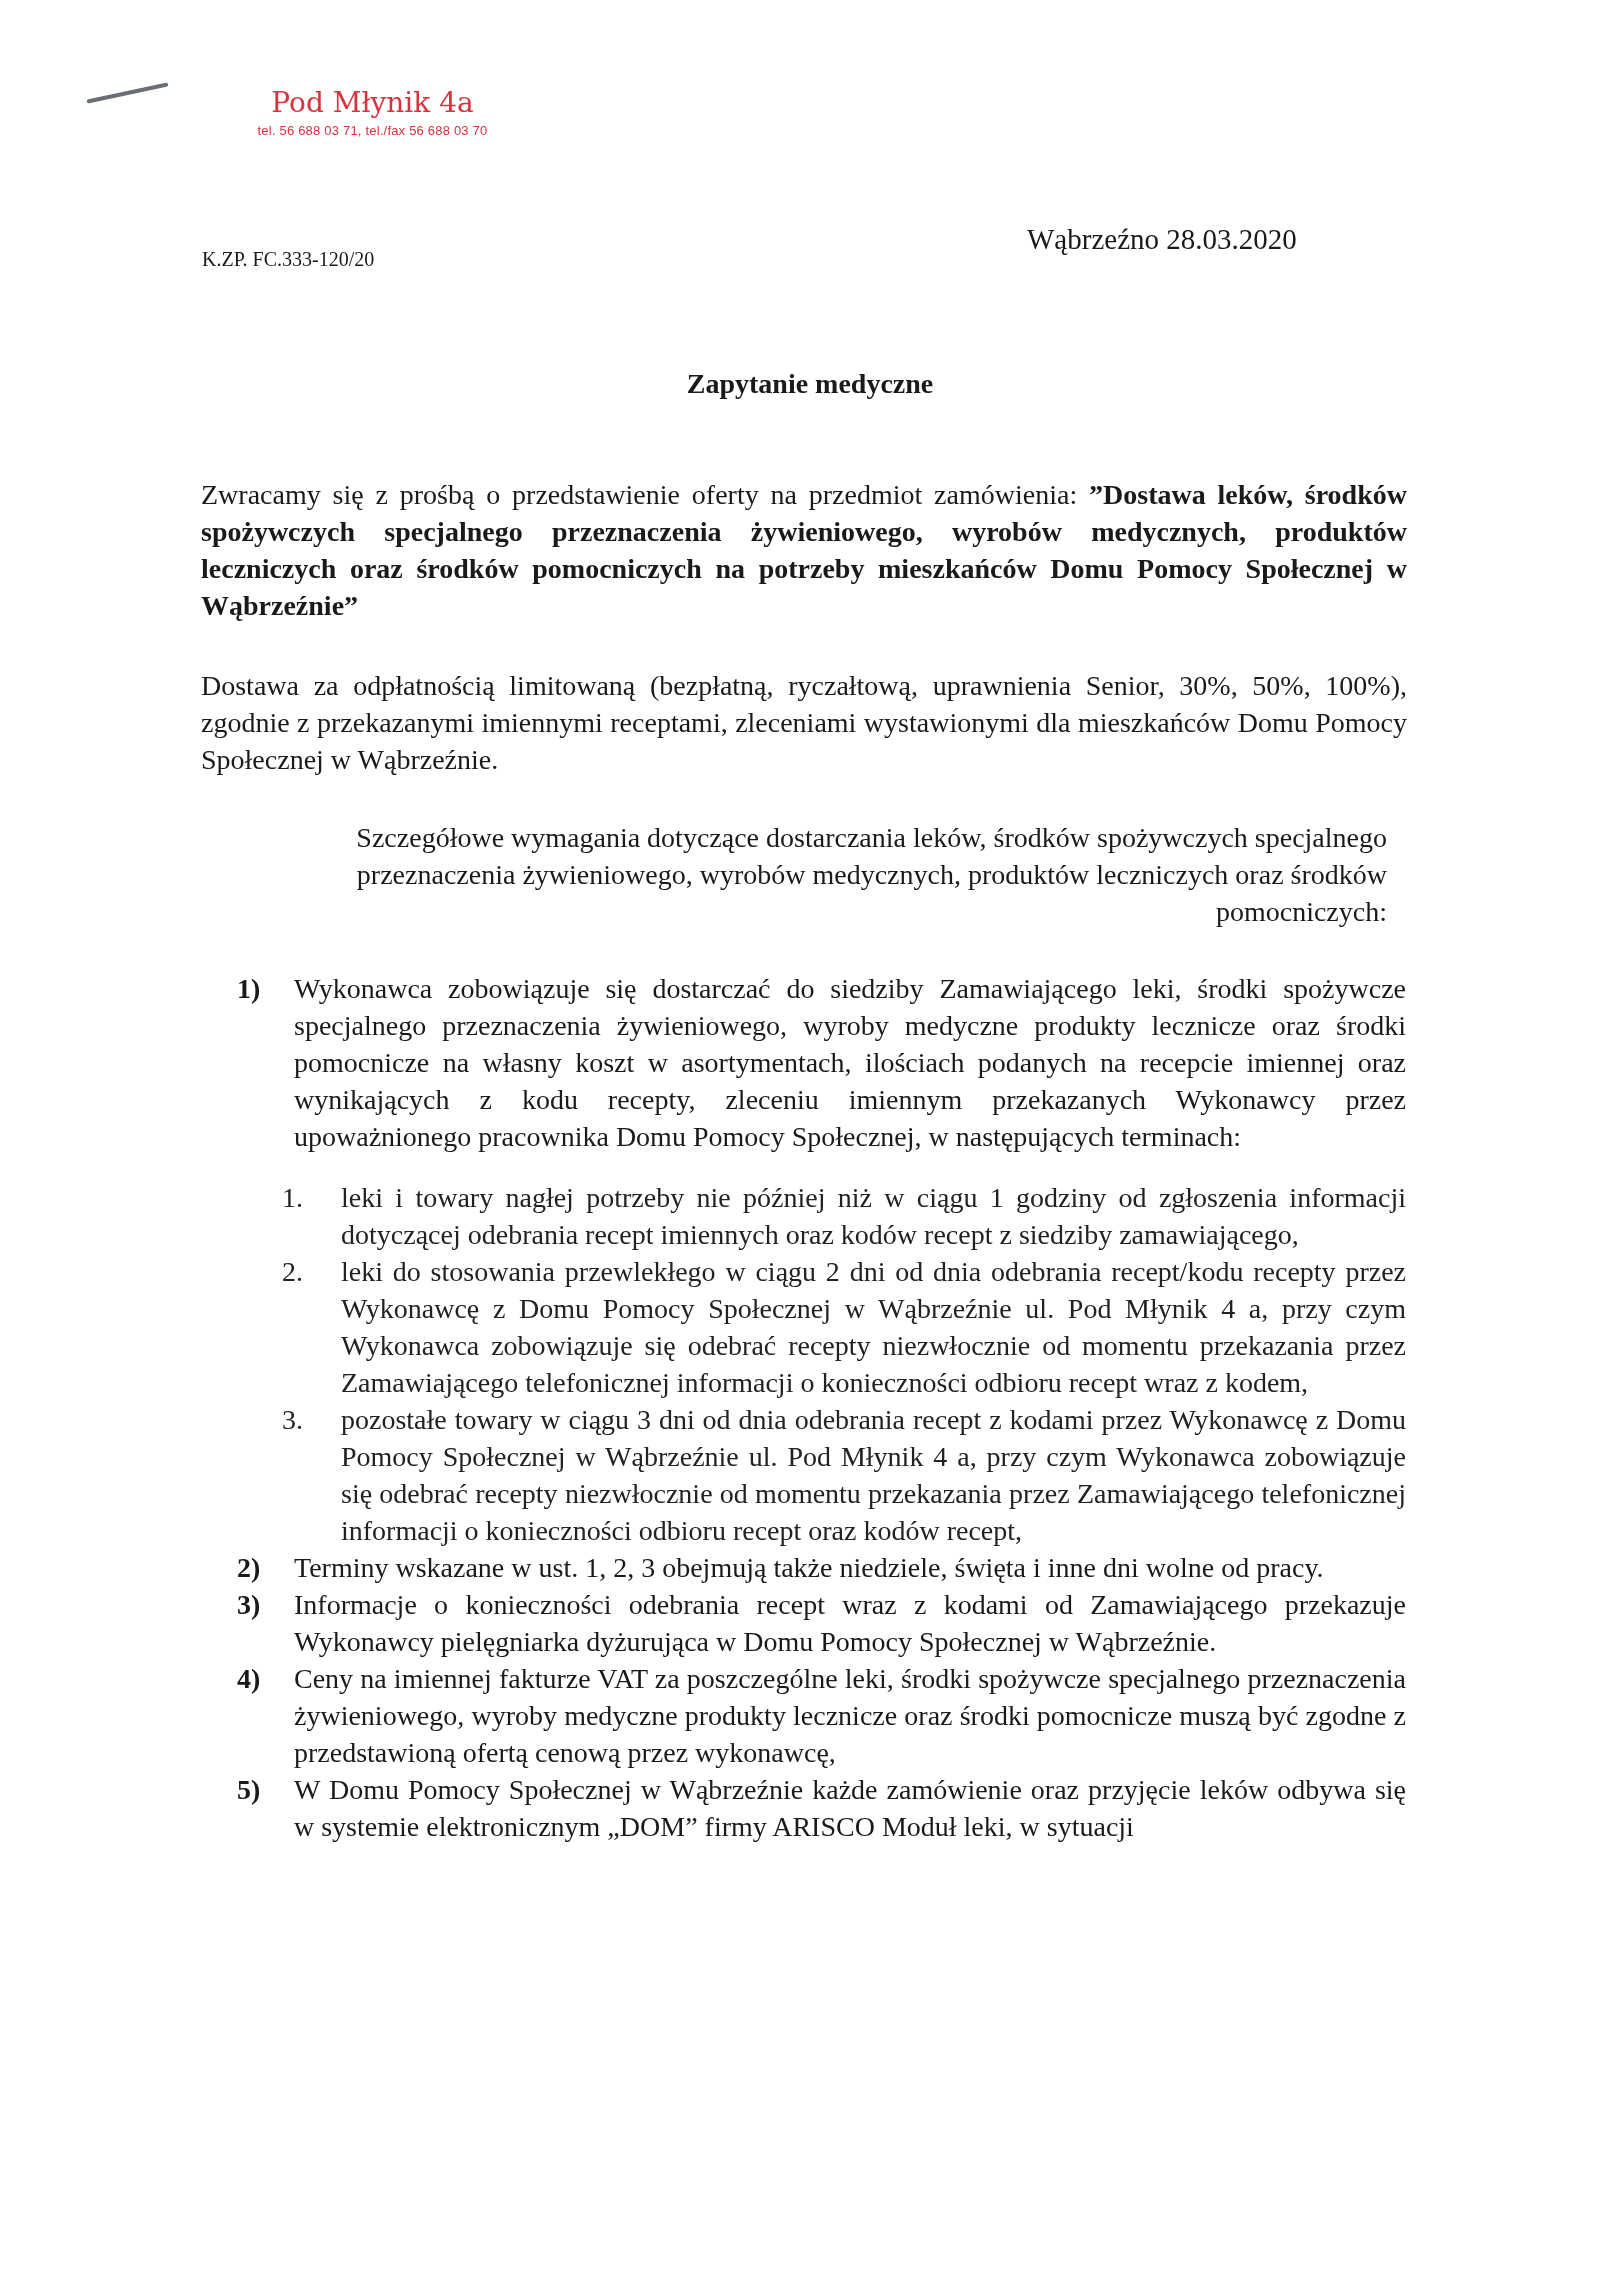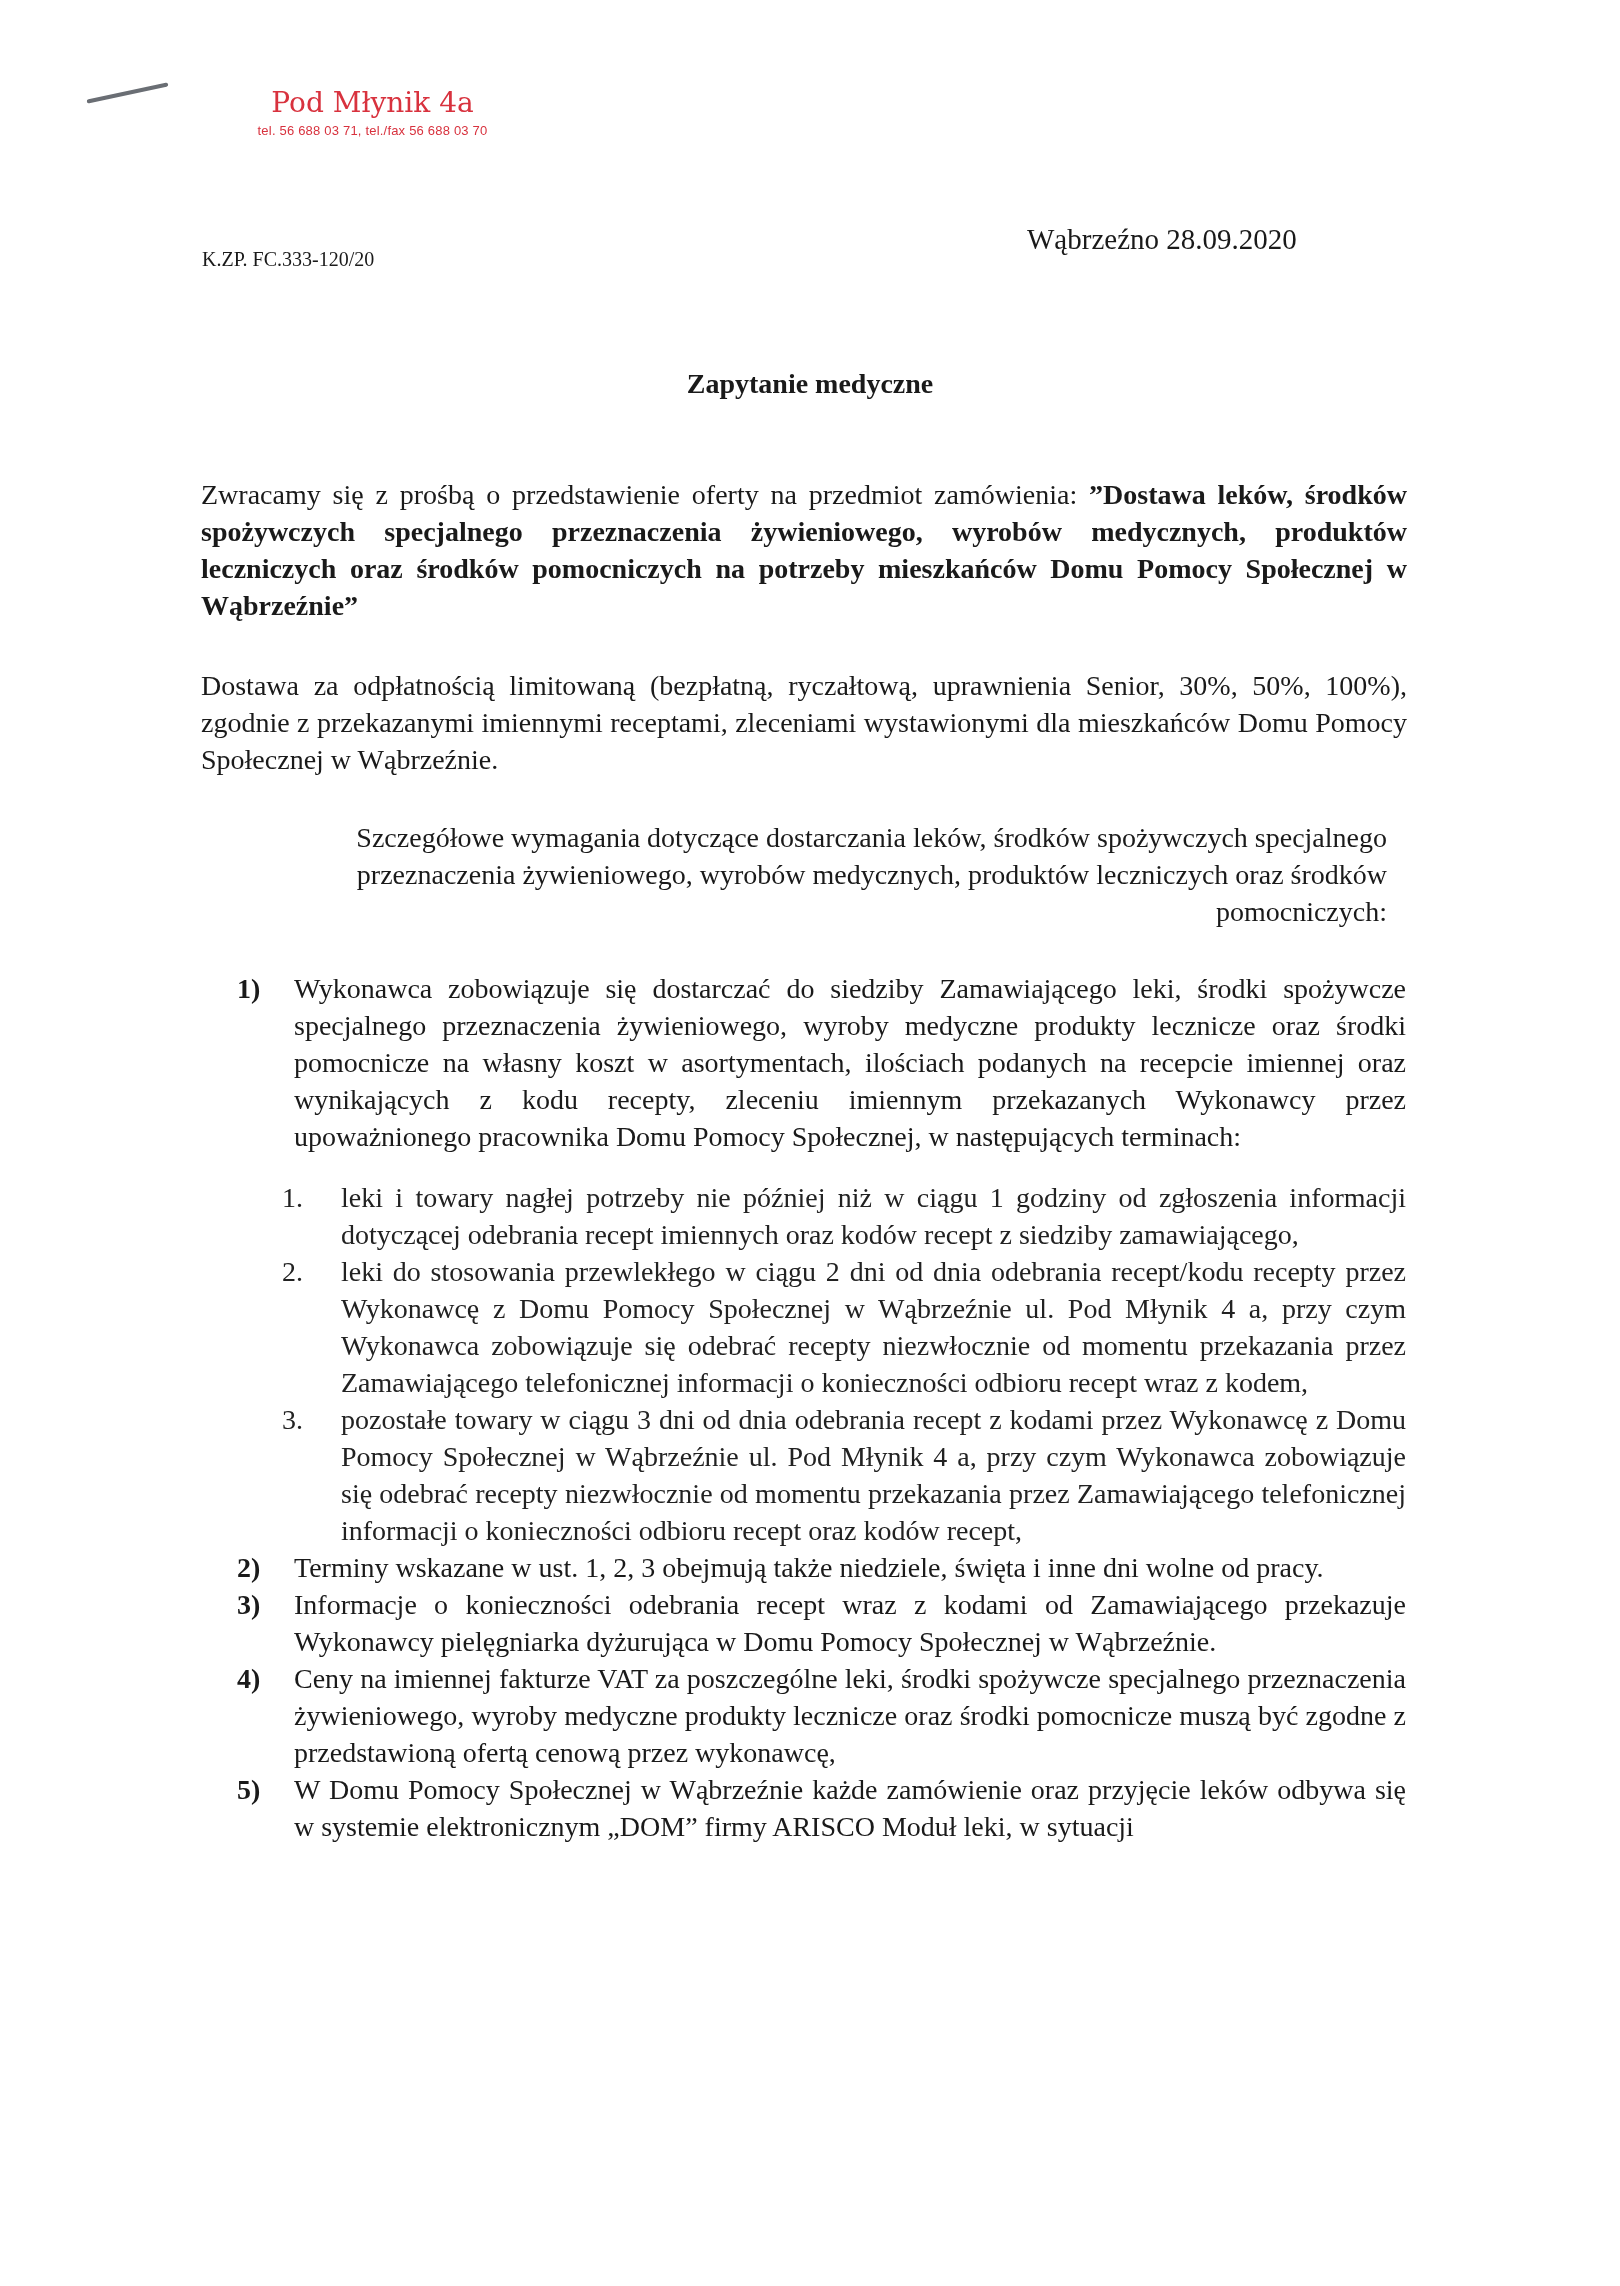--- a/index.html
+++ b/index.html
@@ -28,21 +28,21 @@
 </head>
 <body>
 
 <div class="pen-mark"></div>
 
 <div class="stamp" style="color: rgb(216, 50, 62);">
   <div class="l2">Pod Młynik 4a</div>
   <div class="l4">tel. 56 688 03 71, tel./fax 56 688 03 70</div>
 </div>
 
-<div class="date">Wąbrzeźno 28.09.2020</div>
+<div class="date">Wąbrzeźno 28.03.2020</div>
 <div class="ref">K.ZP. FC.333-120/20</div>
 
 <div class="title">Zapytanie medyczne</div>
 
 <div class="para p1"><span>Zwracamy się z prośbą o przedstawienie oferty na przedmiot zamówienia: </span><span class="b">”Dostawa leków, środków spożywczych specjalnego przeznaczenia żywieniowego, wyrobów medycznych, produktów leczniczych oraz środków pomocniczych na potrzeby mieszkańców Domu Pomocy Społecznej w Wąbrzeźnie”</span></div>
 
 <div class="para p2">Dostawa za odpłatnością limitowaną (bezpłatną, ryczałtową, uprawnienia Senior, 30%, 50%, 100%), zgodnie z przekazanymi imiennymi receptami, zleceniami wystawionymi dla mieszkańców Domu Pomocy Społecznej w Wąbrzeźnie.</div>
 
 <div class="para p3">Szczegółowe wymagania dotyczące dostarczania leków, środków spożywczych specjalnego przeznaczenia żywieniowego, wyrobów medycznych, produktów leczniczych oraz środków pomocniczych:</div>
 

